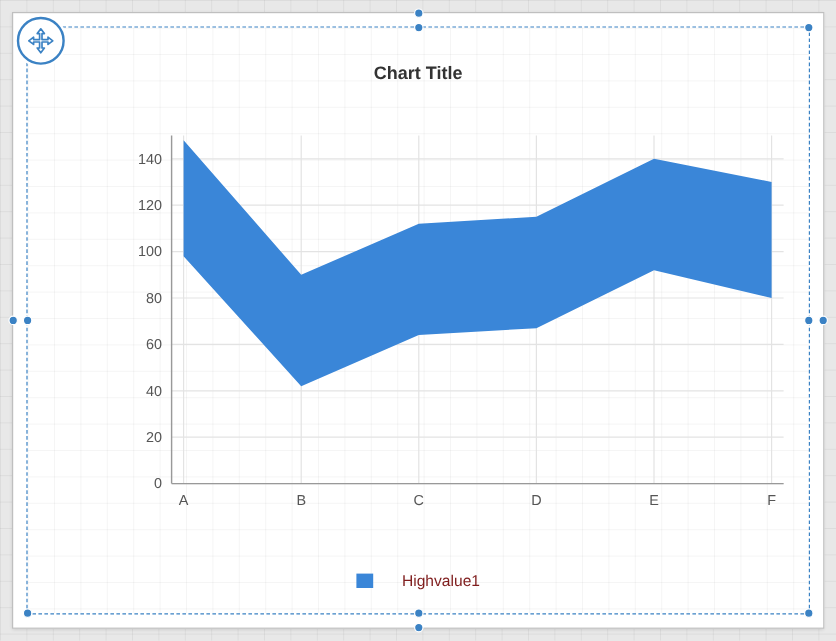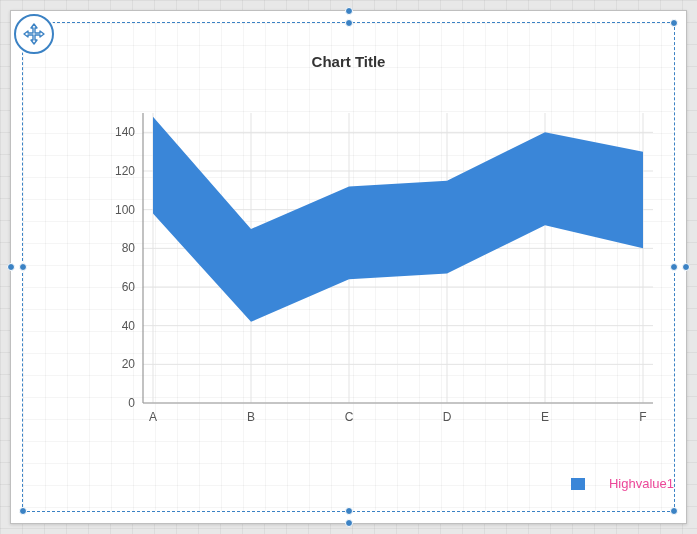--- a/index.html
+++ b/index.html
@@ -98,24 +98,24 @@
     width: 560px;
     height: 330px;
   }
   .legend {
     position: absolute;
     left: 0;
     right: 0;
     bottom: 20px;
     display: flex;
     align-items: center;
-    justify-content: flex-end;
+    justify-content: center;
     gap: 24px;
     font-size: 13px;
-    color: #ec4899;
+    color: #7f1d1d;
   }
   .legend-swatch {
     width: 14px;
     height: 12px;
     background: #3a86d8;
   }
 </style>
 </head>
 <body>
 

